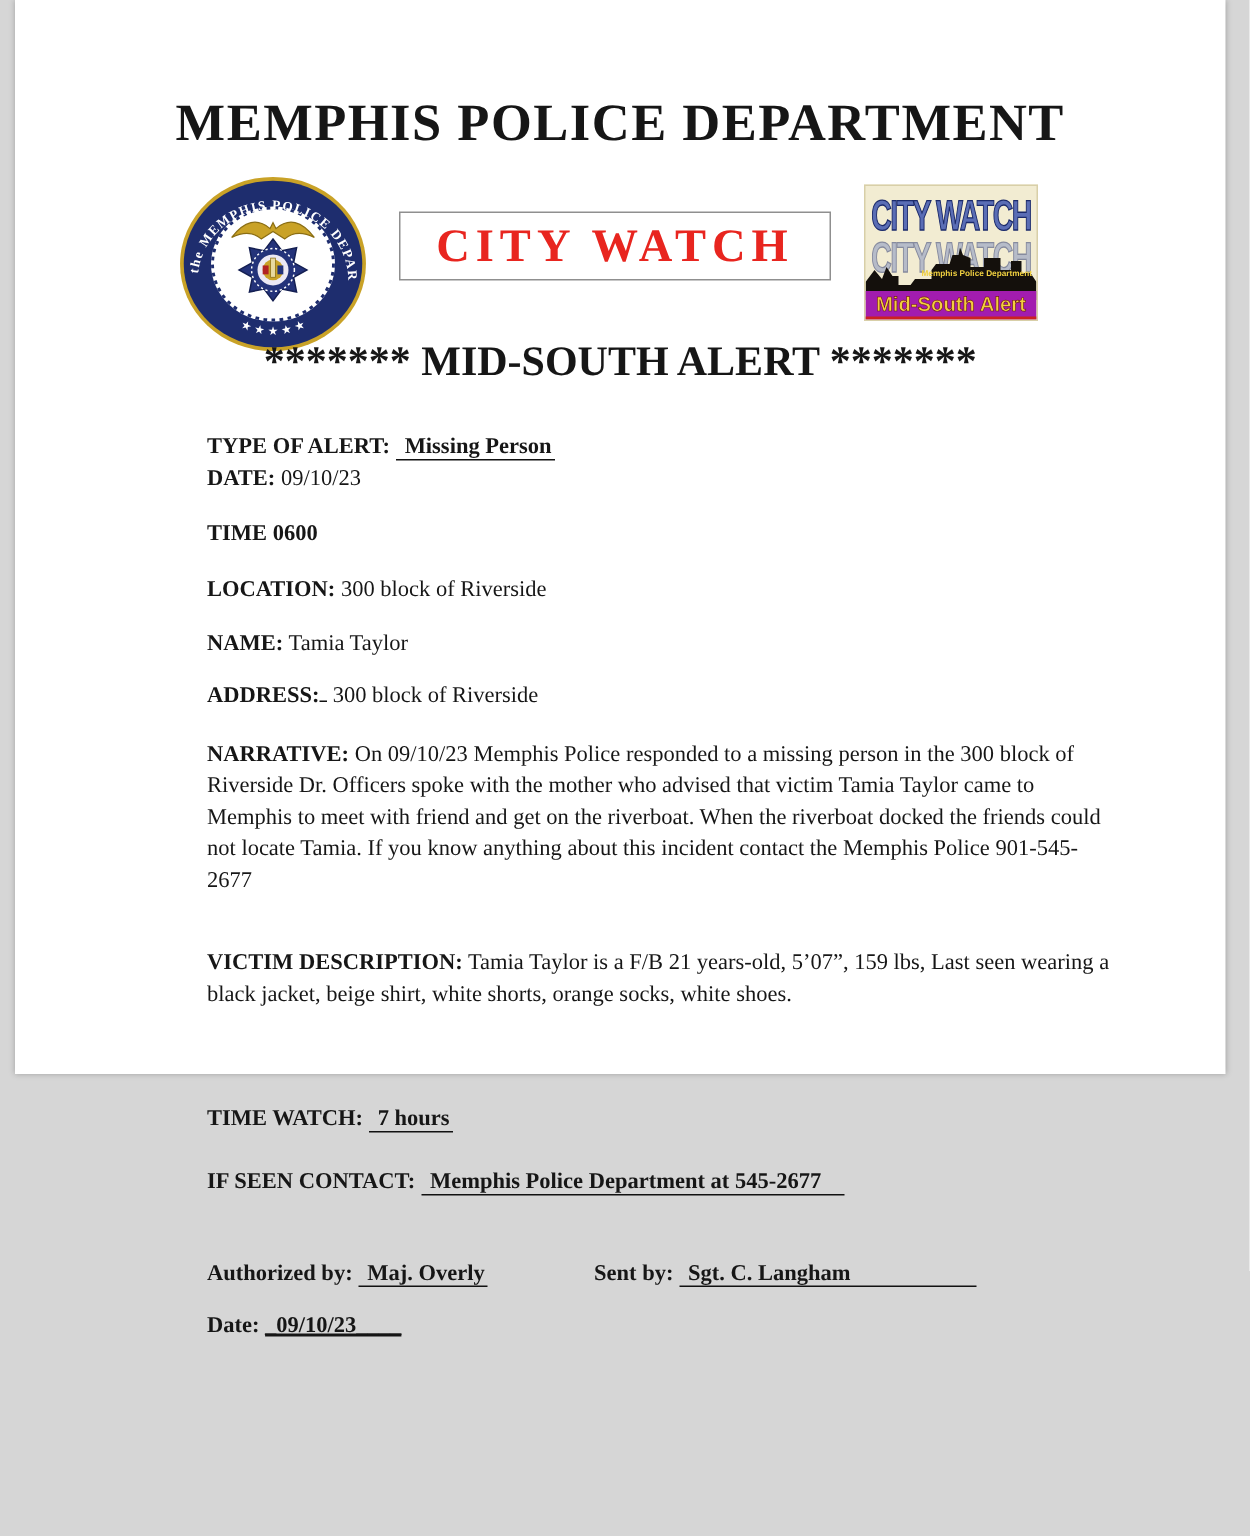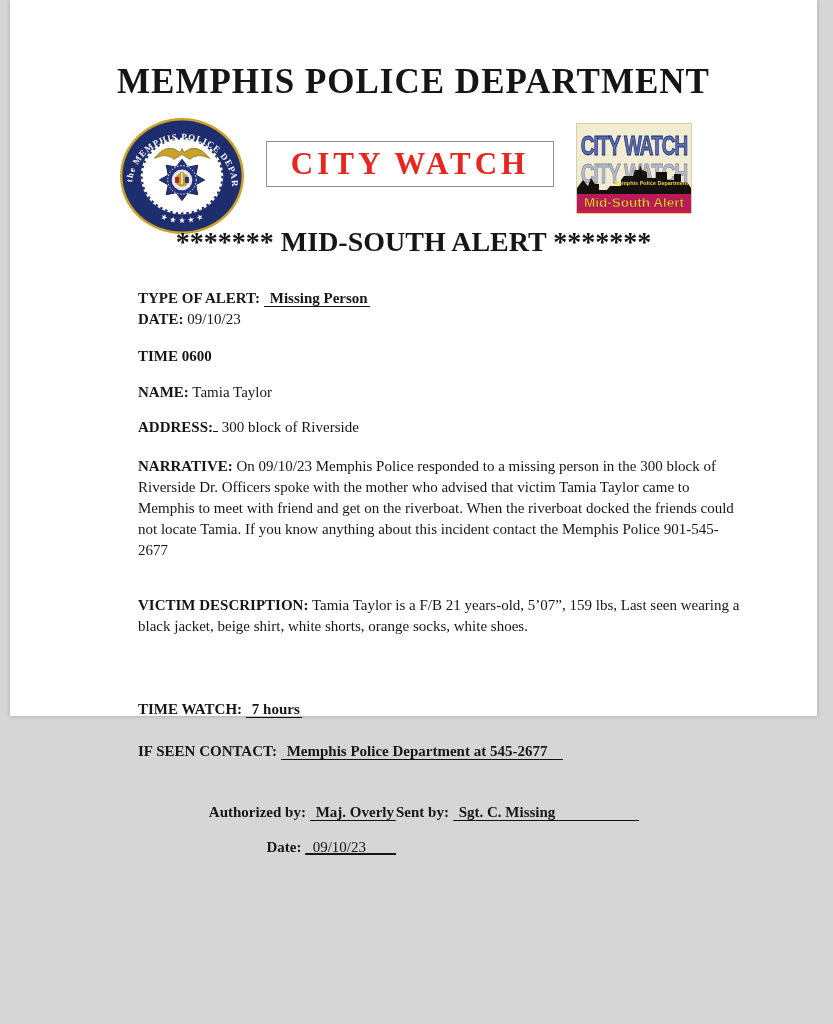--- a/index.html
+++ b/index.html
@@ -41,21 +41,21 @@
   .lr-title { margin-top:5px; color:#5a6db5; }
   .lr-echo  { margin-top:6px; opacity:.5; color:#7b8cc0; }
   .lr-sky { position:absolute; left:0; bottom:13px; width:114px; height:38px; }
   .lr-dept {
     position:absolute; right:3px; bottom:27px; z-index:3;
     font-family:"Liberation Sans", sans-serif; font-size:5.5px; font-weight:bold;
     color:#f0d040; white-space:nowrap;
   }
   .lr-banner {
     position:absolute; left:0; right:0; bottom:0; height:17px; z-index:3;
-    background:#be185d; border-bottom:2px solid #c22;
+    background:#a21caf; border-bottom:2px solid #c22;
     display:flex; align-items:center; justify-content:center;
     font-family:"Liberation Sans", sans-serif; font-weight:900; font-size:13.5px;
     color:#f2cf3d; -webkit-text-stroke:0.4px #6b1212; white-space:nowrap;
   }
   .alert-heading {
     position:absolute; top:226px; left:0; width:100%;
     text-align:center; font-size:28px; font-weight:bold; white-space:nowrap;
   }
   
   .content {
@@ -72,25 +72,25 @@
   .mt-narrative { margin-top:18px; }
   .mt-victim    { margin-top:34px; }
   .mt-lapse     { margin-top:62px; }
   .mt-ifseen    { margin-top:21px; }
   .mt-sig1      { margin-top:40px; }
   .mt-sig2      { margin-top:14px; }
   .uline { border-bottom:1.8px solid #111; padding:0 2px 0 6px; font-weight:bold; }
   .uline.ext-sent { padding-right:84px; }
   .uline.ext-time { padding-right:116px; padding-left:10px; }
   .uline.ext-seen { padding-right:16px; }
-  .tdu { text-decoration:underline; text-decoration-thickness:1.5px; font-weight:normal; }
+  .tdu { text-decoration:underline; text-decoration-thickness:1.5px; font-weight:bold; }
   .mini-u { display:inline-block; width:5px; border-bottom:1.5px solid #111; }
   .narrative-par  { width:600px; }
   .victim-par     { width:616px; }
-  .sig-row { display:flex;text-align:right; }
+  .sig-row { display:flex; }
   .sig-col1 { width:258px; flex:0 0 258px; font-weight:bold; }
   .sig-col2 { font-weight:bold; }
 </style>
 </head>
 <body>
 
 <div class="paper">
 
   <div class="doc-title">MEMPHIS POLICE DEPARTMENT</div>
 
@@ -150,20 +150,24 @@
 
     <div class="row">
       <span class="lbl">DATE:</span>
       <span class="val">09/10/23</span>
     </div>
 
     <div class="row mt-time">
       <span class="lbl">TIME 0600</span>
     </div>
 
+    <div class="row mt-location">
+      <span class="lbl">LOCATION:</span>
+      <span class="val">300 block of Riverside</span>
+    </div>
 
     <div class="row mt-name">
       <span class="lbl">NAME:</span>
       <span class="val">Tamia Taylor</span>
     </div>
 
     <div class="row mt-address">
       <span class="lbl">ADDRESS:</span><span class="mini-u"></span>
       <span class="val">300 block of Riverside</span>
     </div>
@@ -188,21 +192,21 @@
       <span class="uline ext-seen">Memphis Police Department at 545-2677</span>
     </div>
 
     <div class="sig-row mt-sig1">
       <div class="sig-col1">
         <span>Authorized by:</span>
         <span class="uline">Maj. Overly</span>
       </div>
       <div class="sig-col2">
         <span>Sent by:</span>
-        <span class="uline ext-sent">Sgt. C. Missing</span>
+        <span class="uline ext-sent">Sgt. C. Langham</span>
       </div>
     </div>
 
     <div class="sig-row mt-sig2">
       <div class="sig-col1">
         <span>Date:</span>
         <span class="tdu">_09/10/23____</span>
       </div>
     </div>
 

